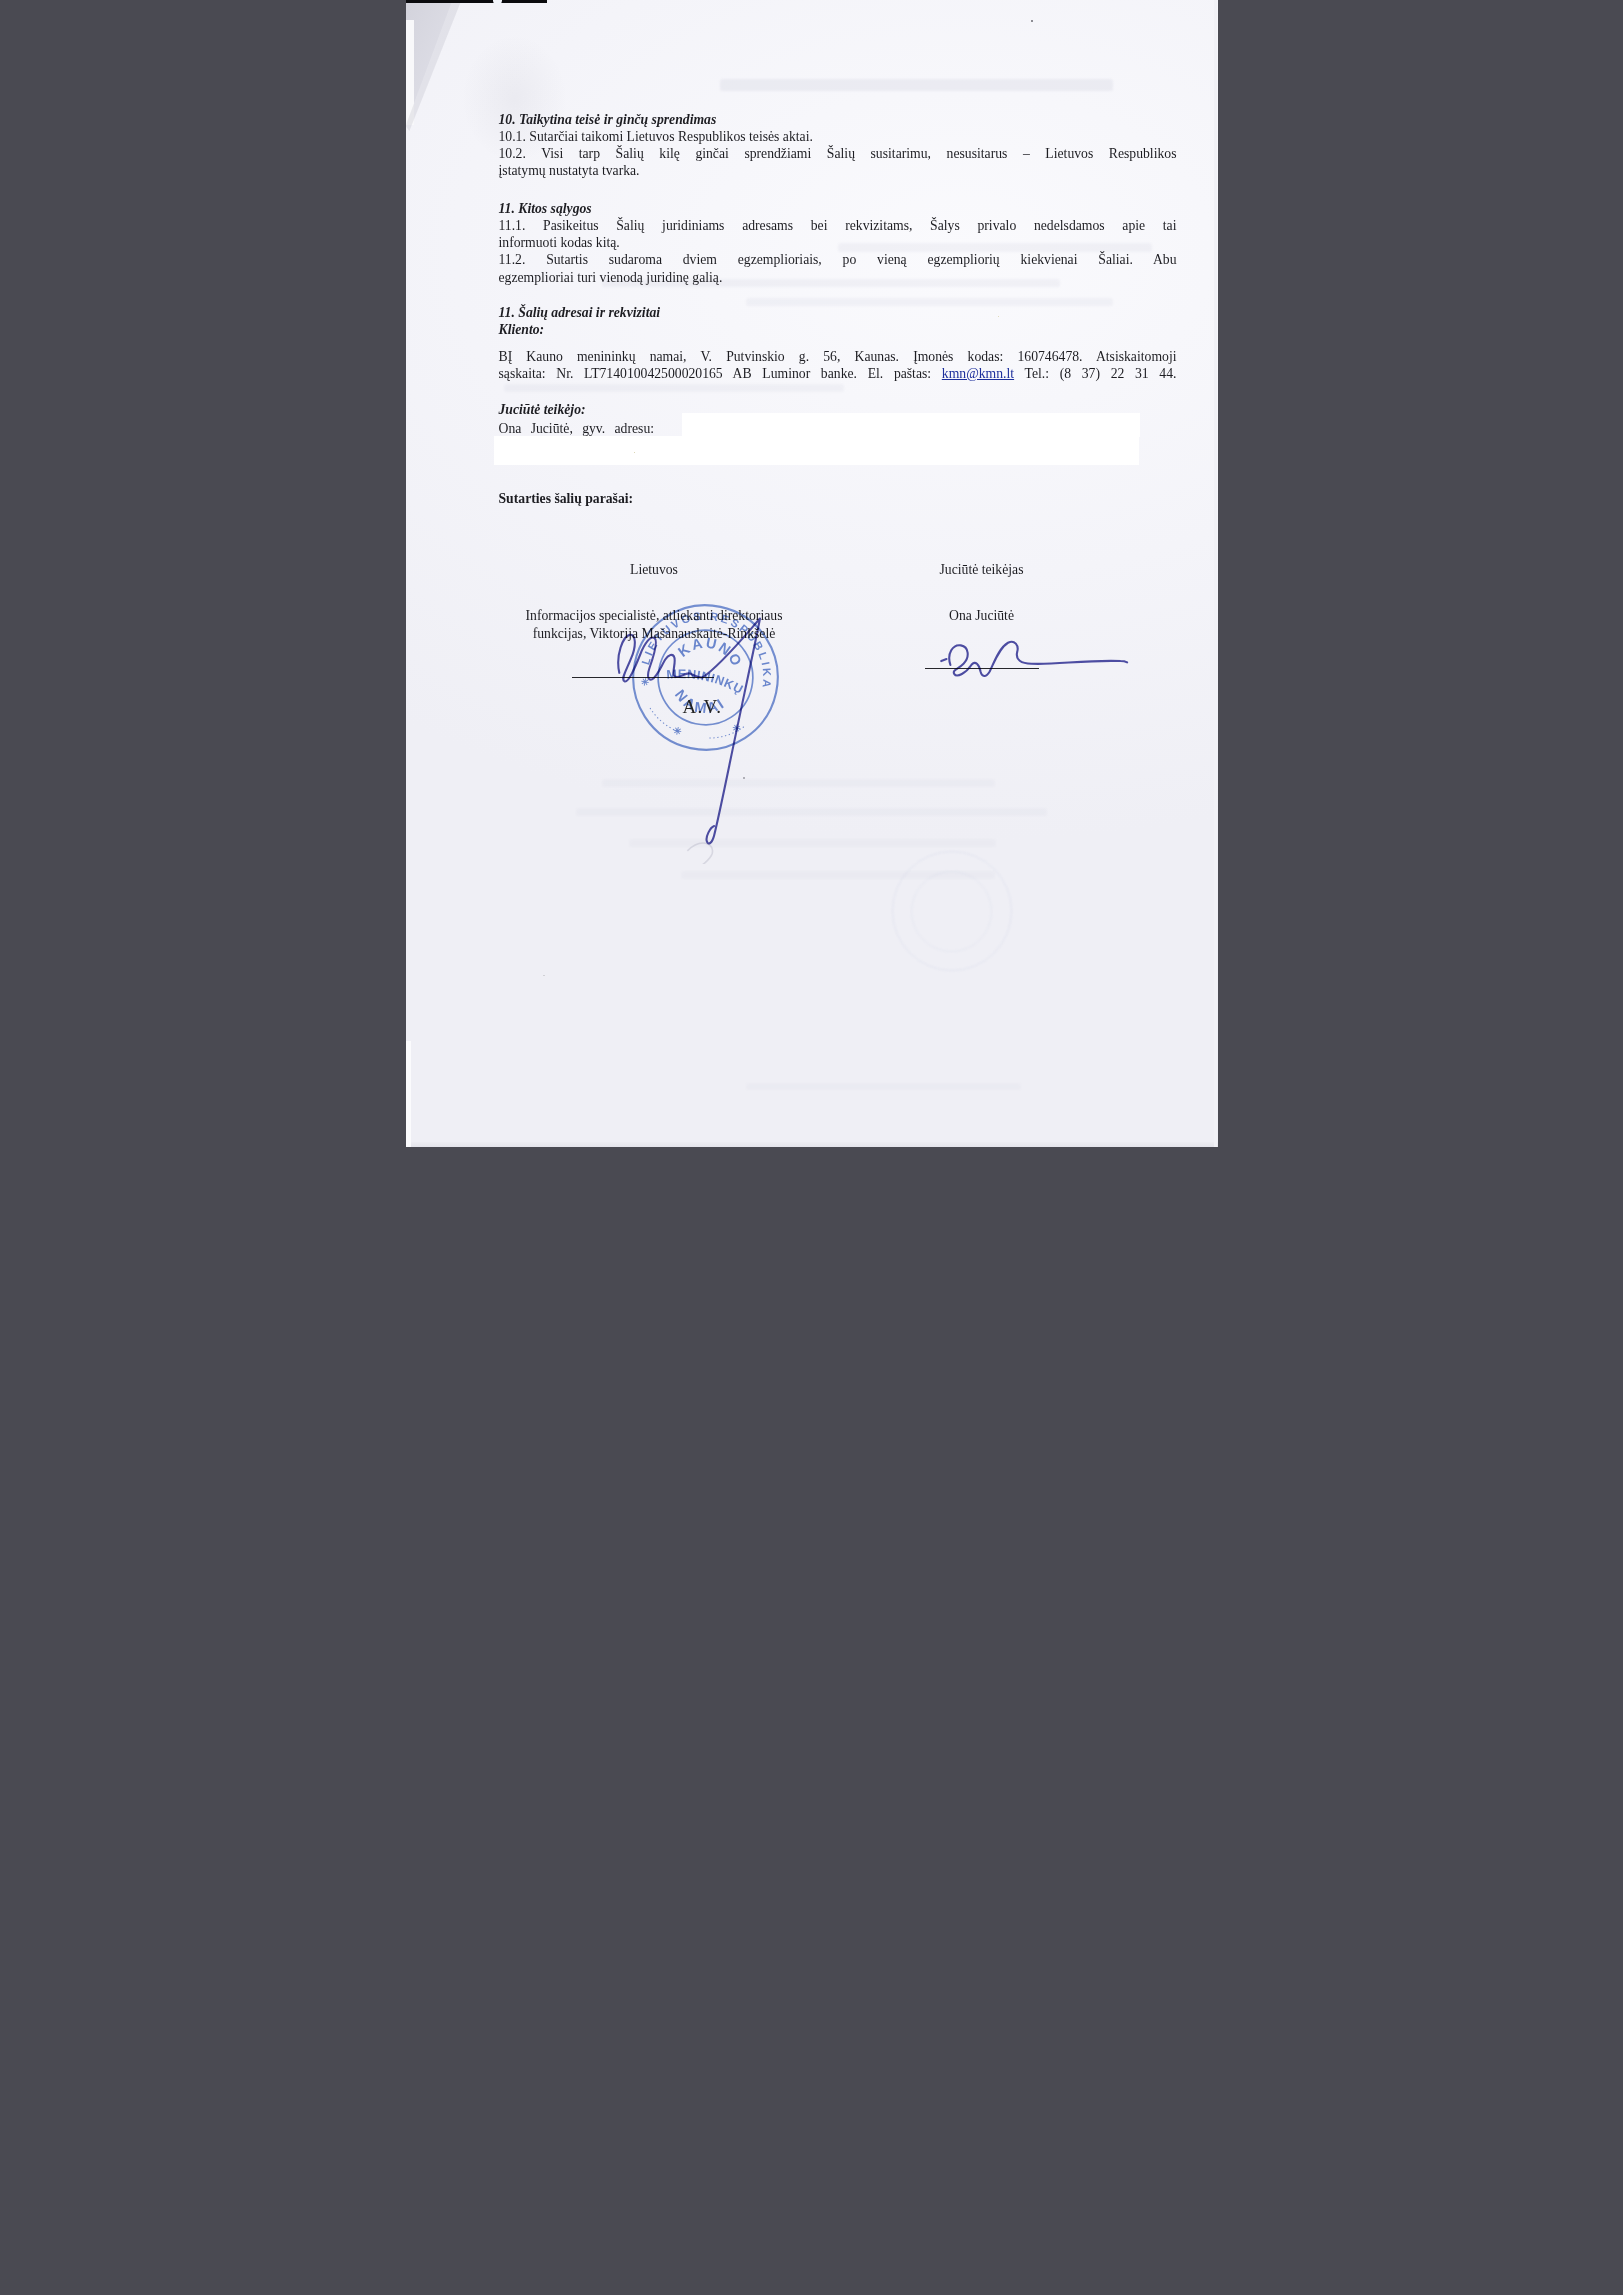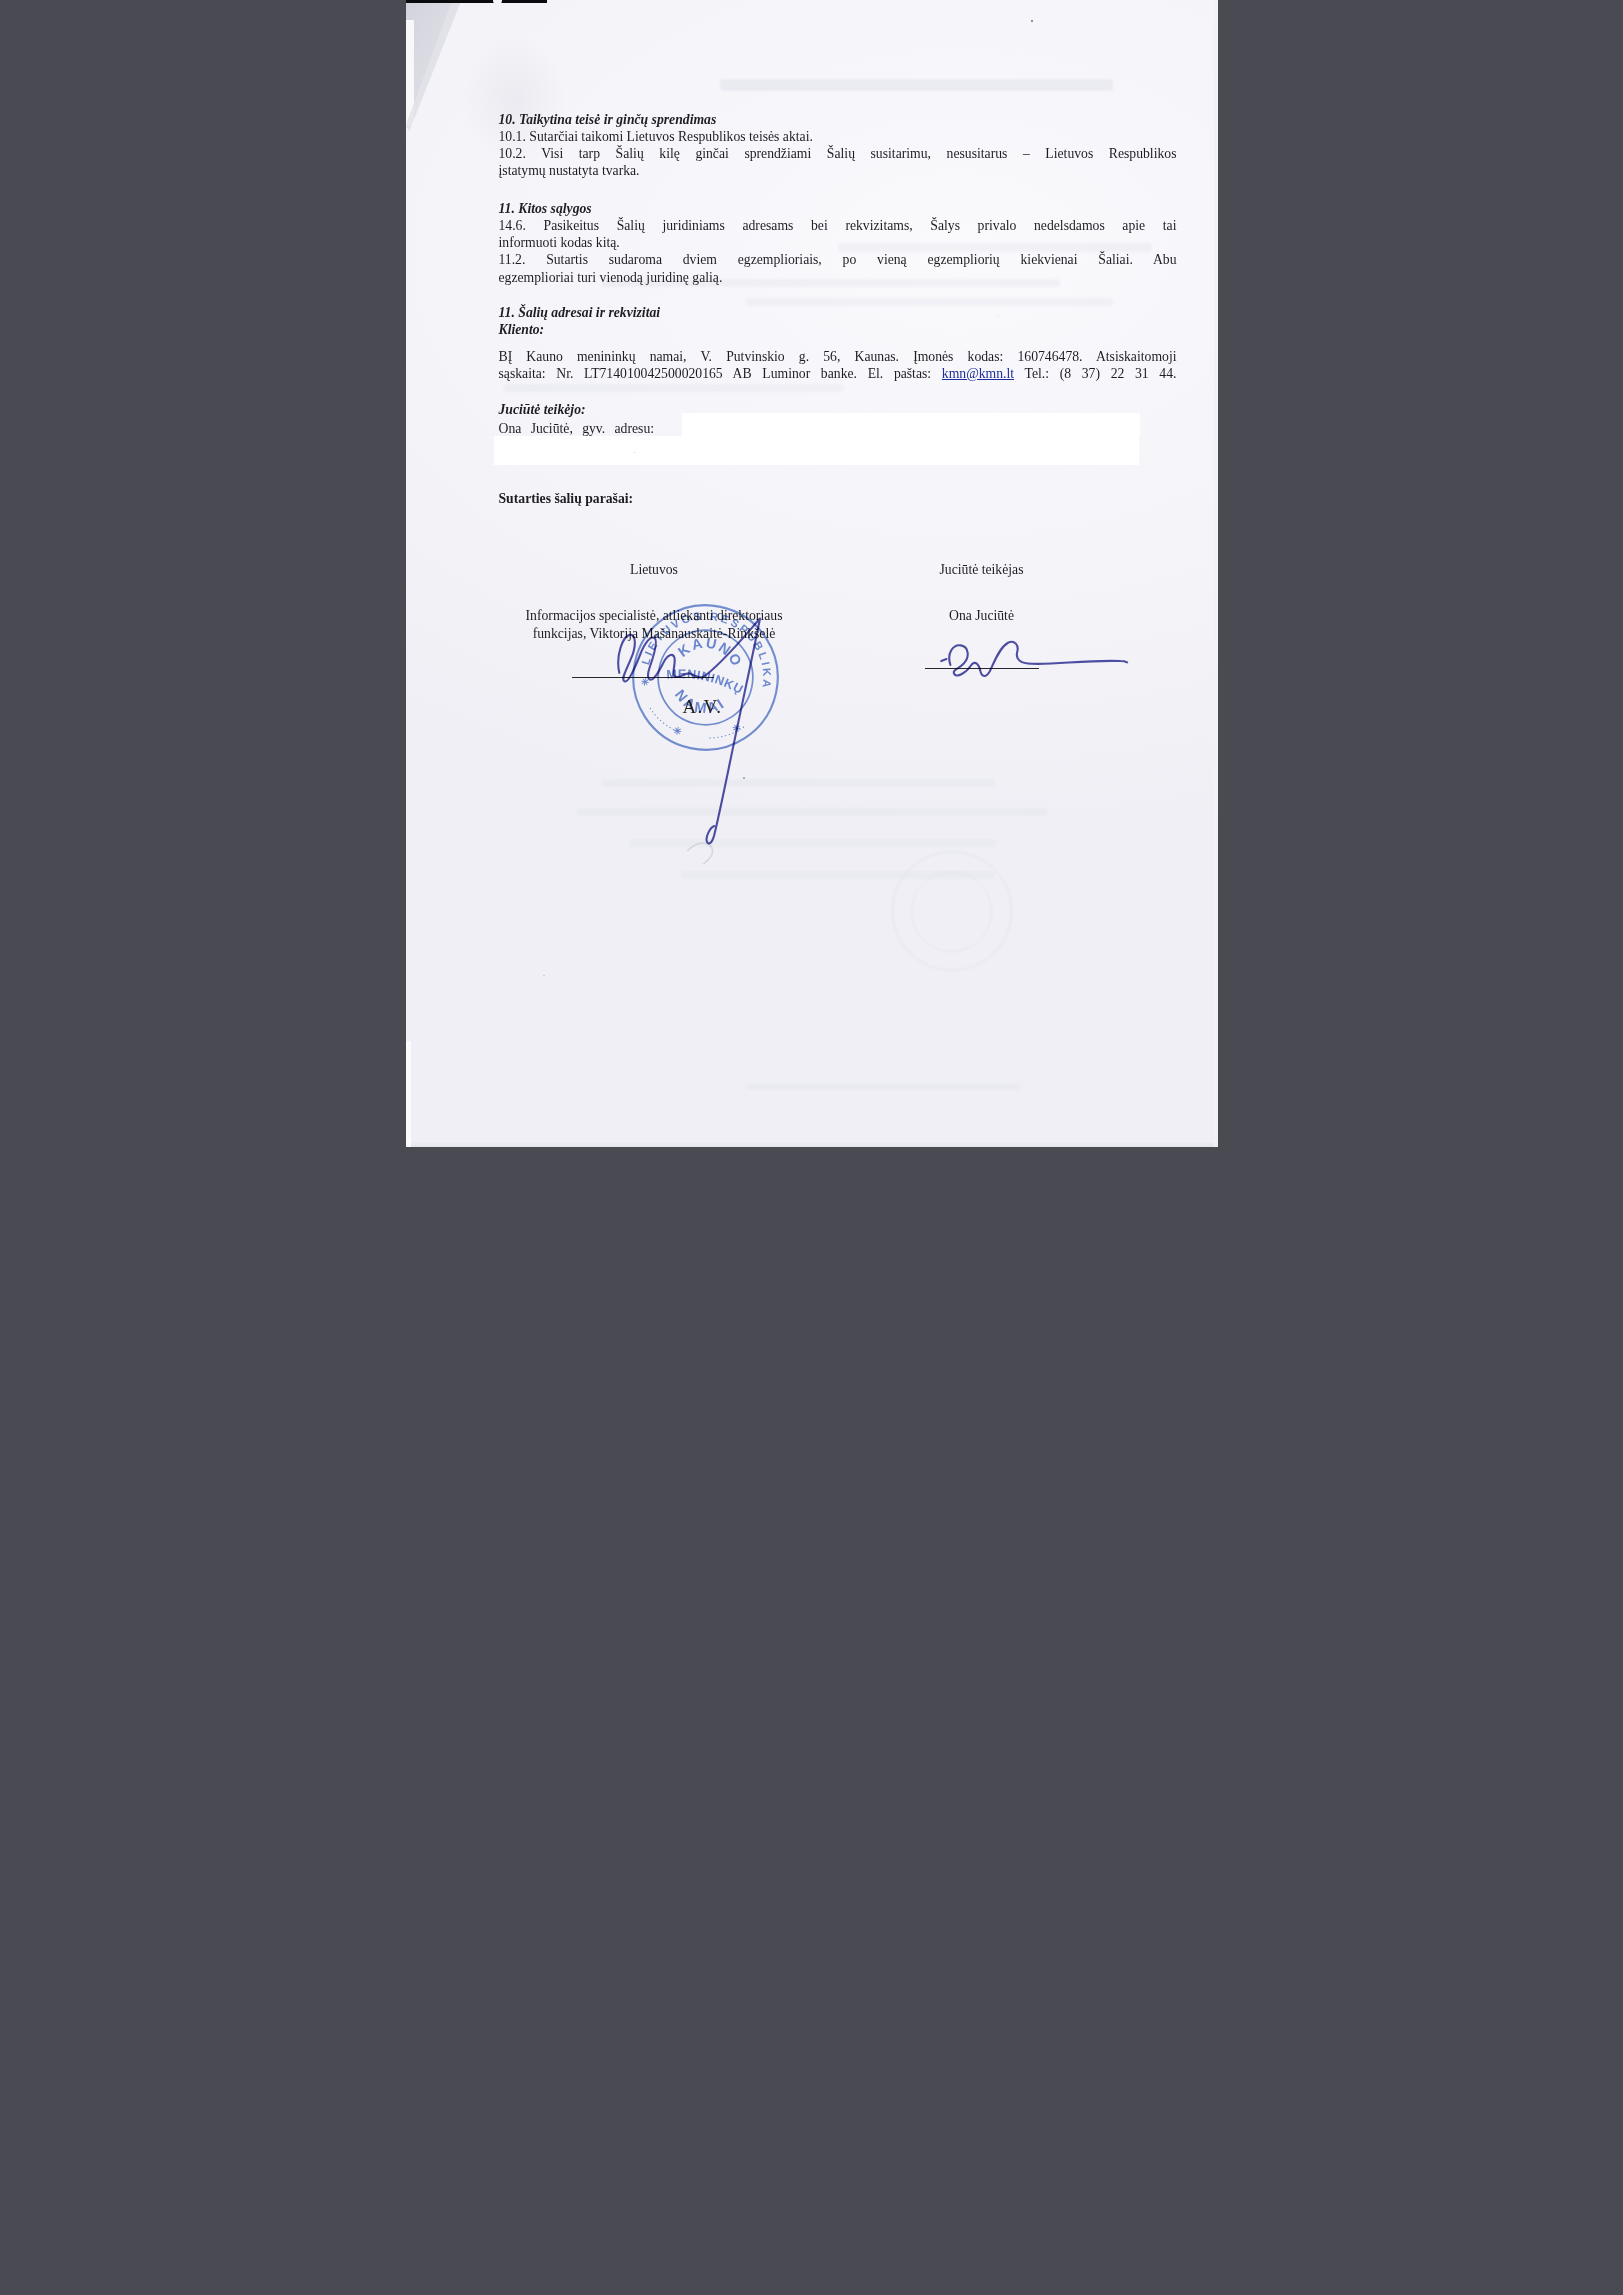--- a/index.html
+++ b/index.html
@@ -66,21 +66,21 @@
   <div class="ghost" style="left:340px;top:1083px;width:275px;height:7.2px;opacity:.028"></div>
   <div class="ghost-ring" style="left:486px;top:851px;width:118px;height:118px;"></div>
   <div class="ghost-ring" style="left:505px;top:871px;width:79px;height:79px;border-color:rgba(120,135,190,.08)"></div>
 
   <div class="line h-bold-italic" style="top:111px">10. Taikytina teisė ir ginčų sprendimas</div>
   <div class="line wrapline" style="top:128px">10.1. Sutarčiai taikomi Lietuvos Respublikos teisės aktai.</div>
   <div class="line just" style="top:145px">10.2. Visi tarp Šalių kilę ginčai sprendžiami Šalių susitarimu, nesusitarus – Lietuvos Respublikos</div>
   <div class="line wrapline" style="top:162px">įstatymų nustatyta tvarka.</div>
 
   <div class="line h-bold-italic" style="top:200px">11. Kitos sąlygos</div>
-  <div class="line just" style="top:217px">14.6. Pasikeitus Šalių juridiniams adresams bei rekvizitams, Šalys privalo nedelsdamos apie tai</div>
+  <div class="line just" style="top:217px">11.1. Pasikeitus Šalių juridiniams adresams bei rekvizitams, Šalys privalo nedelsdamos apie tai</div>
   <div class="line wrapline" style="top:234px">informuoti kodas kitą.</div>
   <div class="line just" style="top:251px">11.2. Sutartis sudaroma dviem egzemplioriais, po vieną egzempliorių kiekvienai Šaliai. Abu</div>
   <div class="line wrapline" style="top:269px">egzemplioriai turi vienodą juridinę galią.</div>
 
   <div class="line h-bold-italic" style="top:304px">11. Šalių adresai ir rekvizitai</div>
   <div class="line h-bold-italic" style="top:321px">Kliento:</div>
   <div class="line just" style="top:348px">BĮ Kauno menininkų namai, V. Putvinskio g. 56, Kaunas. Įmonės kodas: 160746478. Atsiskaitomoji</div>
   <div class="line just" style="top:365px">
     <span>sąskaita: Nr. LT714010042500020165 AB Luminor banke. El. paštas: </span><span class="email">kmn@kmn.lt</span><span> Tel.: (8 37) 22 31 44.</span>
   </div>

